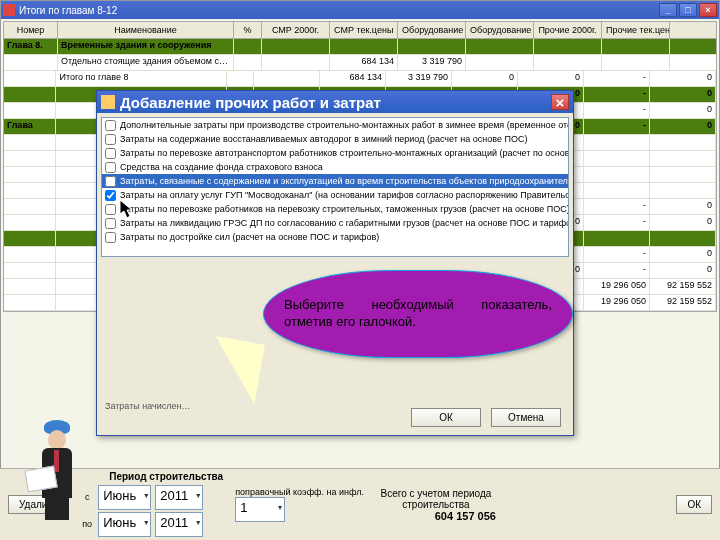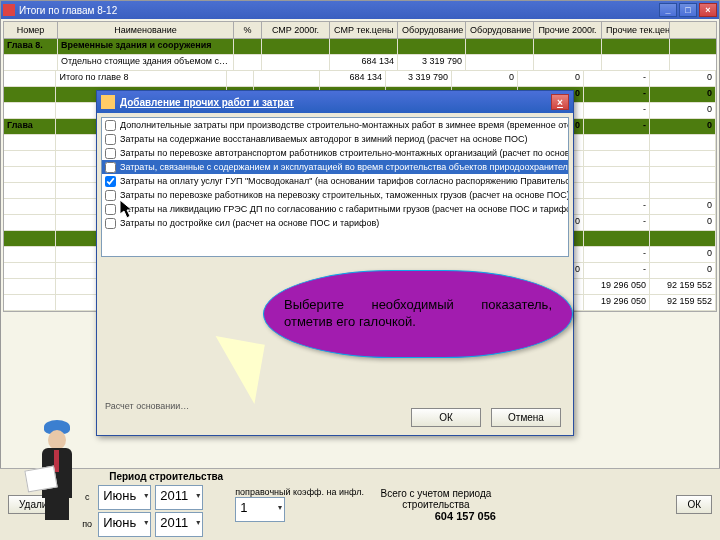--- a/index.html
+++ b/index.html
@@ -35,21 +35,21 @@
 .period-row { display: flex; align-items: center; gap: 4px; margin-bottom: 2px; }
 .period-row .lbl { width: 14px; font-size: 9px; }
 .combo { background: #fff; border: 1px solid #7f9db9; padding: 1px 14px 5px 4px; font-size: 13px; position: relative; height: 25px; display: inline-flex; align-items: center; }
 .combo::after { content: '▾'; position: absolute; right: 2px; font-size: 8px; color: #333; }
 .footer .vert { font-size: 9px; }
 .footer .total-lbl { font-weight: normal; font-size: 10px; text-align: center; width: 120px; }
 .footer .total-val { font-weight: bold; color: #000; font-size: 11px; }
 
 
 .modal { position: absolute; left: 96px; top: 90px; width: 478px; height: 346px; background: #ece9d8; border: 1px solid #2a4fa0; box-shadow: 2px 2px 6px rgba(0,0,0,0.4); }
-.modal-titlebar { height: 22px; background: linear-gradient(#4a6fd8,#2a5fc0); display: flex; align-items: center; padding: 0 4px; color: #fff; font-weight: bold; font-size: 10px; text-decoration: underline; }
+.modal-titlebar { height: 22px; background: linear-gradient(#4a6fd8,#2a5fc0); display: flex; align-items: center; padding: 0 4px; color: #fff; font-weight: bold; font-size: 15px; }
 .modal-titlebar .m-icon { width: 14px; height: 14px; background: #fc6; margin-right: 5px; }
 .modal-titlebar .m-title { flex: 1; }
 .modal-titlebar .m-close { width: 18px; height: 16px; background: linear-gradient(#e8827c,#d0453f); border: 1px solid #a33; color: #fff; display: flex; align-items: center; justify-content: center; font-weight: bold; cursor: pointer; }
 .modal-body { padding: 4px; }
 .check-list { background: #fff; border: 1px solid #7f9db9; height: 140px; overflow: hidden; }
 .check-item { display: flex; align-items: flex-start; padding: 1px 3px; font-size: 9px; line-height: 12px; white-space: nowrap; overflow: hidden; }
 .check-item.selected { background: #316ac5; color: #fff; }
 .check-item input { margin-right: 4px; margin-top: 1px; width: 11px; height: 11px; }
 .modal-note { font-size: 9px; color: #555; margin-top: 140px; padding: 4px; }
 .modal-buttons { position: absolute; bottom: 8px; right: 12px; display: flex; gap: 10px; }
@@ -347,20 +347,24 @@
           <span>Дополнительные затраты при производстве строительно-монтажных работ в зимнее время (временное отопление)</span>
         </div>
         <div class="check-item">
           <input type="checkbox" style="">
           <span>Затраты на содержание восстанавливаемых автодорог в зимний период (расчет на основе ПОС)</span>
         </div>
         <div class="check-item">
           <input type="checkbox" style="">
           <span>Затраты по перевозке автотранспортом работников строительно-монтажных организаций (расчет по основе ПОС)</span>
         </div>
+        <div class="check-item">
+          <input type="checkbox" style="">
+          <span>Средства на создание фонда страхового взноса</span>
+        </div>
         <div class="check-item selected">
           <input type="checkbox" style="">
           <span>Затраты, связанные с содержанием и эксплуатацией во время строительства объектов природоохранительного</span>
         </div>
         <div class="check-item">
           <input type="checkbox" checked="" style="">
           <span>Затраты на оплату услуг ГУП "Мосводоканал" (на основании тарифов согласно распоряжению Правительства Мос</span>
         </div>
         <div class="check-item">
           <input type="checkbox" style="">
@@ -368,21 +372,21 @@
         </div>
         <div class="check-item">
           <input type="checkbox" style="">
           <span>Затраты на ликвидацию ГРЭС ДП по согласованию с габаритными грузов (расчет на основе ПОС и тарифов)</span>
         </div>
         <div class="check-item">
           <input type="checkbox" style="">
           <span>Затраты по достройке сил (расчет на основе ПОС и тарифов)</span>
         </div>
       </div>
-    <div class="modal-note">Расчет основании…</div>
+    <div class="modal-note">Затраты начислен…</div>
   </div>
   <div class="modal-buttons">
     <button class="btn">ОК</button>
     <button class="btn">Отмена</button>
   </div>
 </div>
 
 <div class="cursor-arrow">
   <svg viewBox="0 0 16 20">
       <path d="M0 0 L0 14 L4 11 L7 18 L10 16 L7 10 L12 10 Z" fill="#000" stroke="#fff" stroke-width="1"></path>

